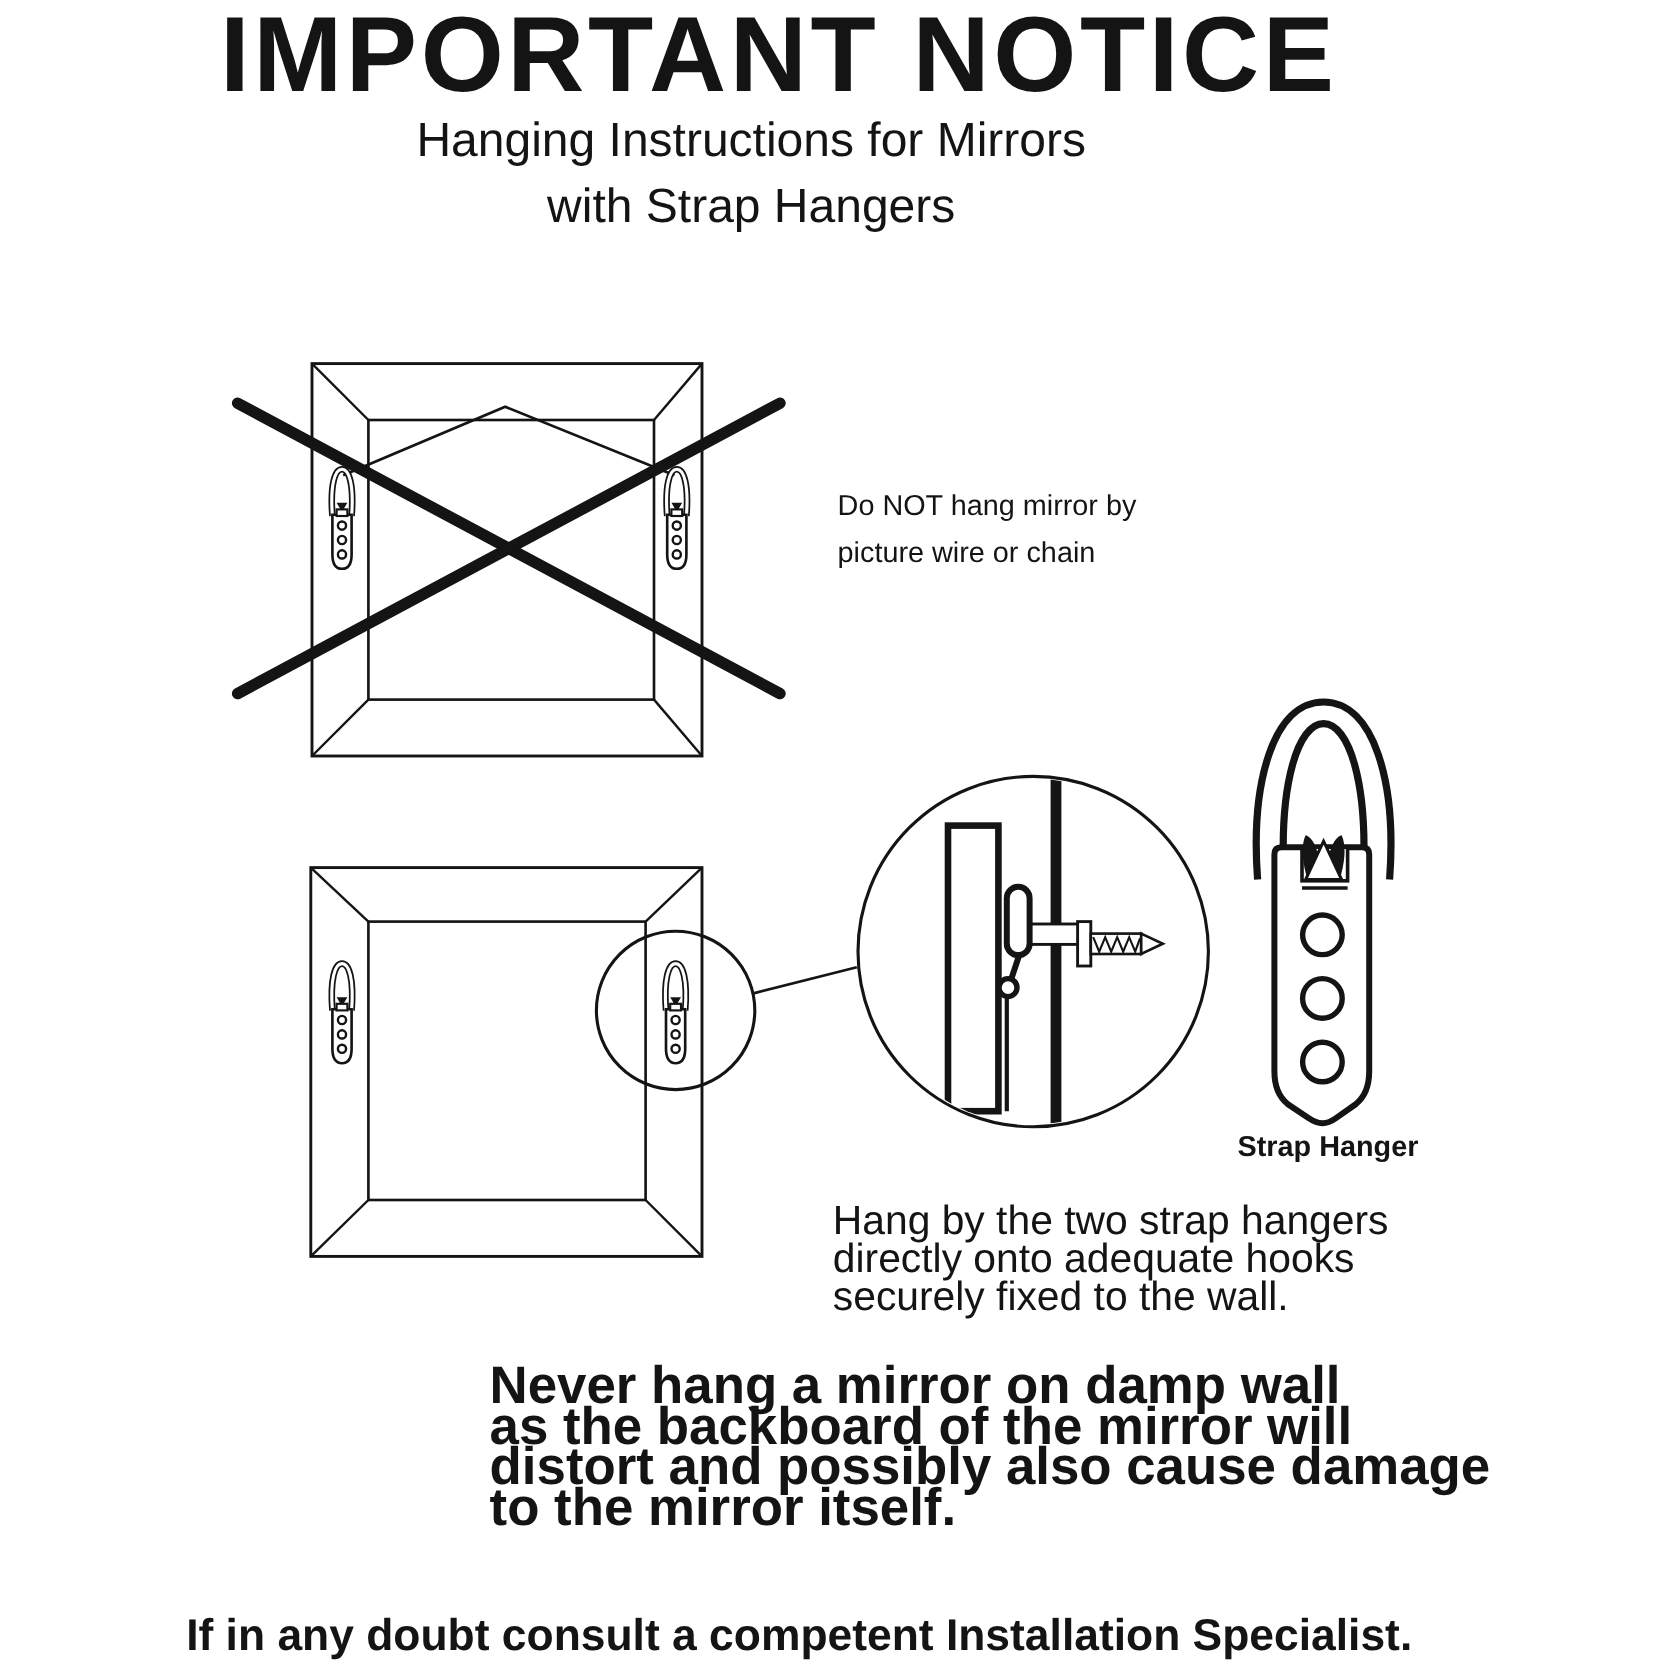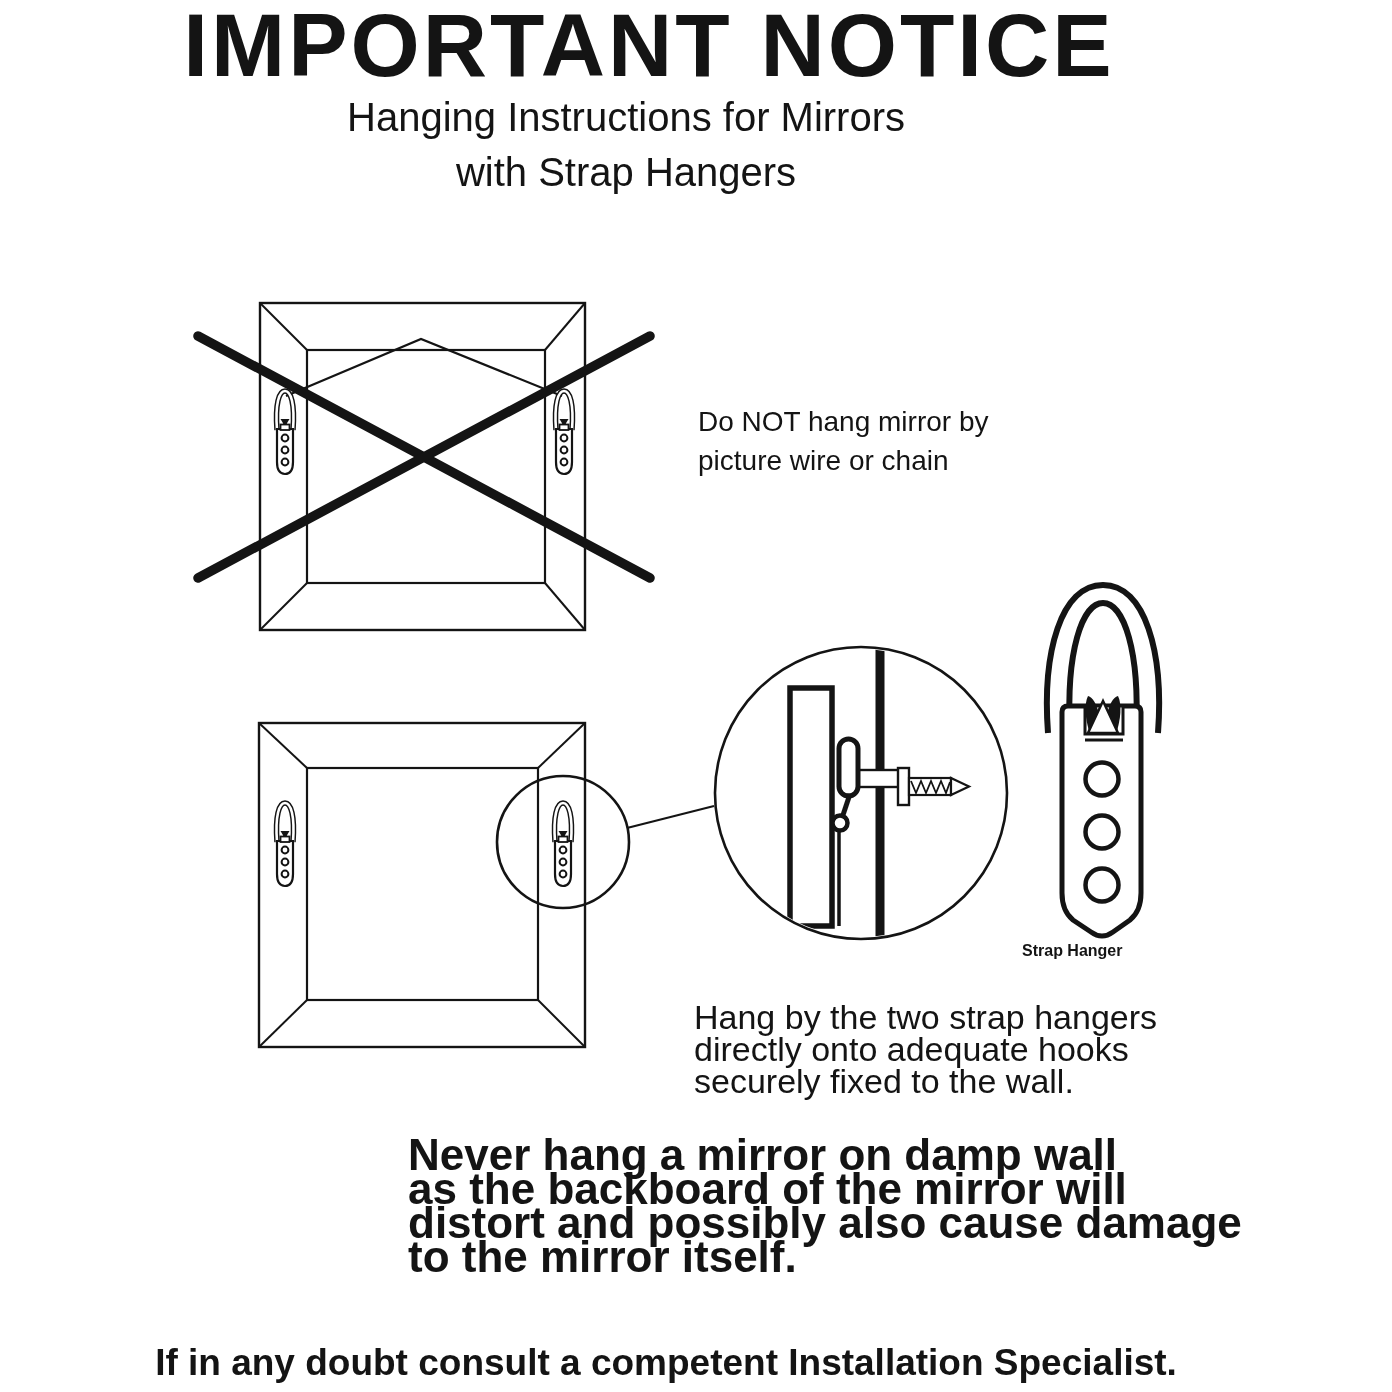--- a/index.html
+++ b/index.html
@@ -7,26 +7,26 @@
   #canvas{position:relative;width:1252px;height:1392px;background:var(--paper);overflow:hidden;
           font-family:"Liberation Sans",sans-serif;color:var(--ink);}
   #art{position:absolute;left:0;top:0;width:1392px;height:1392px;color:var(--ink);}
   .ln{stroke:var(--ink);fill:none;}
   .wh{stroke:var(--ink);fill:var(--paper);}
   .blk{fill:var(--ink);stroke:none;}
   .txt{position:absolute;color:var(--ink);white-space:pre-line;}
   .title{top:-6px;left:0;right:0;text-align:center;font-size:89px;font-weight:700;
          letter-spacing:3px;padding-left:46px;white-space:nowrap;}
   .subtitle{top:90px;left:0;right:0;text-align:center;font-size:40px;font-weight:400;line-height:55px;}
-  .donot{left:698px;top:403px;font-size:28px;font-weight:400;line-height:38.5px;}
+  .donot{left:698px;top:403px;font-size:24px;font-weight:400;line-height:38.5px;}
   .hangby{left:694px;top:1001px;font-size:34px;font-weight:400;line-height:32px;}
   .damp{left:408px;top:1138px;font-size:44px;font-weight:700;line-height:34px;}
   .footer{top:1342px;left:0;right:0;text-align:center;font-size:37px;font-weight:700;
           padding-left:80px;white-space:nowrap;}
-  .straplabel{left:1022px;top:942px;width:160px;text-align:left;font-size:16px;font-weight:700;}
+  .straplabel{left:1022px;top:942px;width:160px;text-align:right;font-size:24px;font-weight:700;}
 </style>
 </head>
 <body>
 
 <div id="canvas">
 
   <svg id="art" viewBox="0 0 1392 1392" xmlns="http://www.w3.org/2000/svg">
     <defs>
 
       <g id="hangerS">

